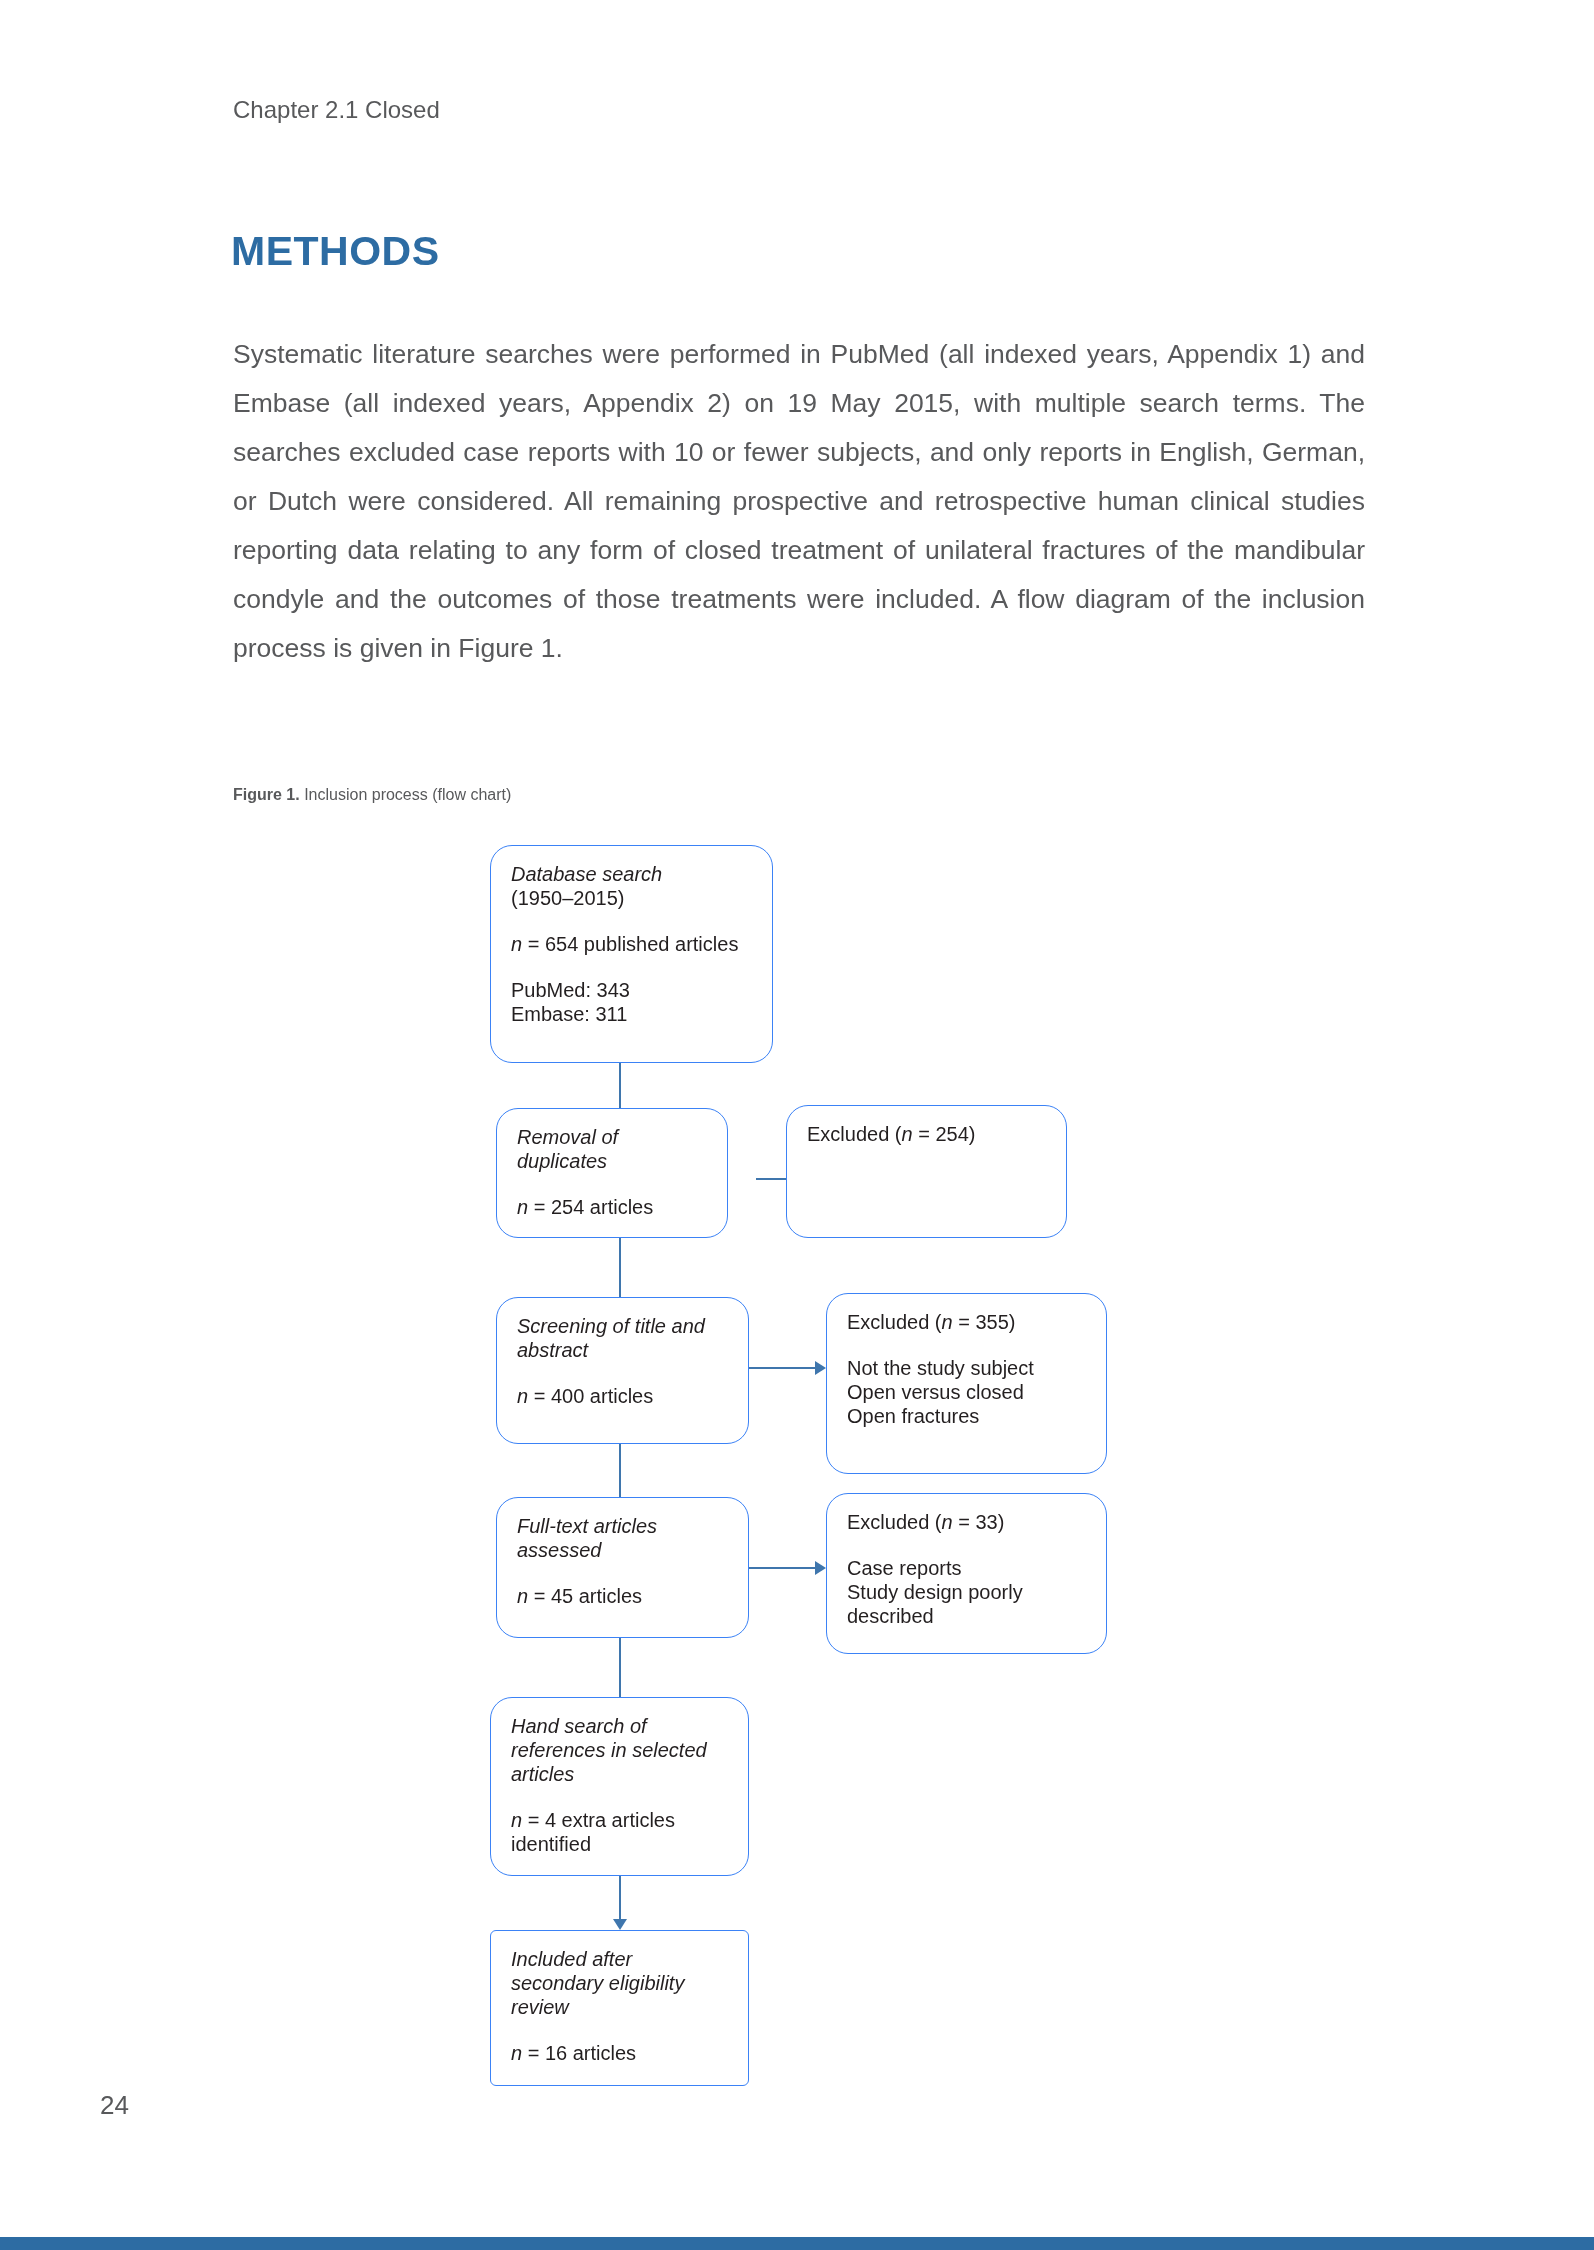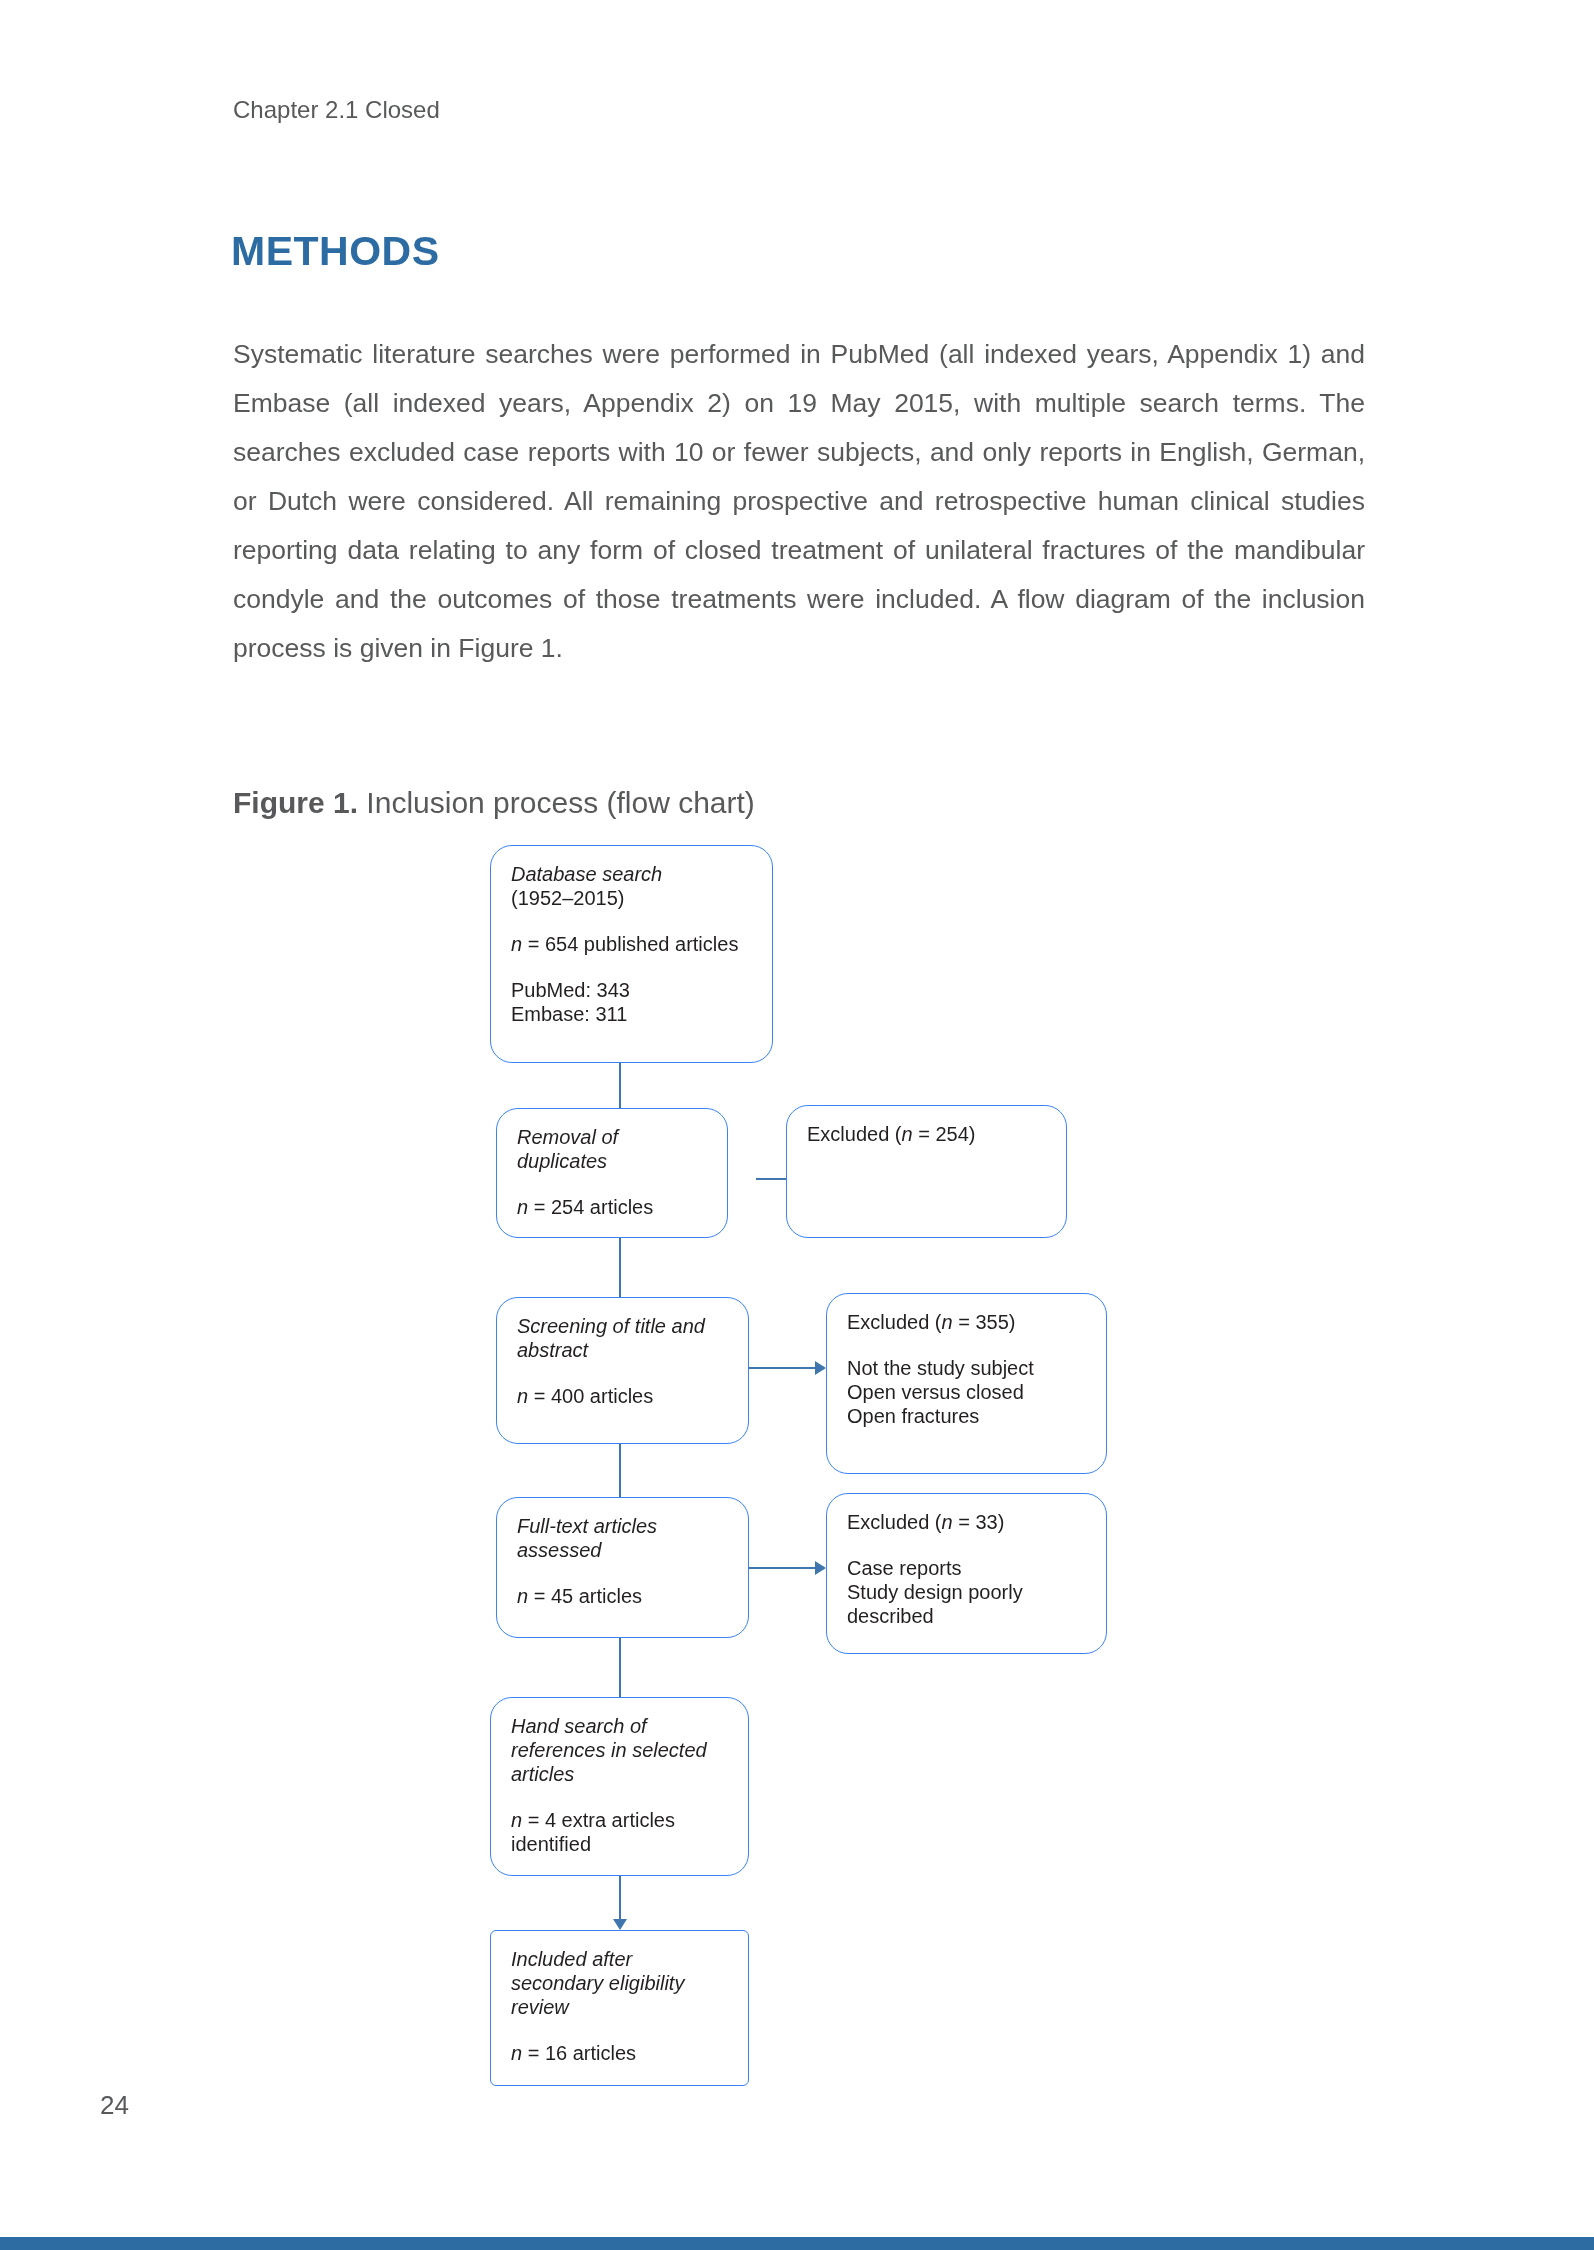--- a/index.html
+++ b/index.html
@@ -32,21 +32,21 @@
     left: 233px; top: 330px;
     width: 1132px;
     font-size: 26.5px;
     line-height: 49px;
     text-align: justify;
     color: #58595b;
   }
   .fig-caption {
     position: absolute;
     left: 233px; top: 786px;
-    font-size: 30px;
+    font-size: 16px;
     color: #58595b;
   }
   .fig-caption b { font-weight: 700; }
 
   
   .flowchart { position: absolute; inset: 0; }
 
   .fbox {
     position: absolute;
     border: 1px solid #3b82f6;
@@ -110,21 +110,21 @@
   <h1 class="section-title">METHODS</h1>
 
   <p class="body-par">Systematic literature searches were performed in PubMed (all indexed years, Appendix 1) and Embase (all indexed years, Appendix 2) on 19 May 2015, with multiple search terms. The searches excluded case reports with 10 or fewer subjects, and only reports in English, German, or Dutch were considered. All remaining prospective and retrospective human clinical studies reporting data relating to any form of closed treatment of unilateral fractures of the mandibular condyle and the outcomes of those treatments were included. A flow diagram of the inclusion process is given in Figure 1.</p>
 
   <div class="fig-caption"><b>Figure 1.</b><span> Inclusion process (flow chart)</span></div>
 
   <div class="flowchart">
 
     <div class="fbox" style="left:490px;top:845px;width:283px;height:218px;">
       <div class="fline it">Database search</div>
-      <div class="fline">(1952–2015)</div>
+      <div class="fline">(1950–2015)</div>
       <div class="fline nline"><span class="it">n</span><span> = 654 published articles</span></div>
       <div class="fline gap">PubMed: 343</div>
       <div class="fline">Embase: 311</div>
     </div>
 
     <div class="vline" style="left:619px;top:1063px;height:45px;"></div>
 
     <div class="fbox" style="left:496px;top:1108px;width:232px;height:130px;">
       <div class="fline it">Removal of duplicates</div>
       <div class="fline nline"><span class="it">n</span><span> = 254 articles</span></div>

